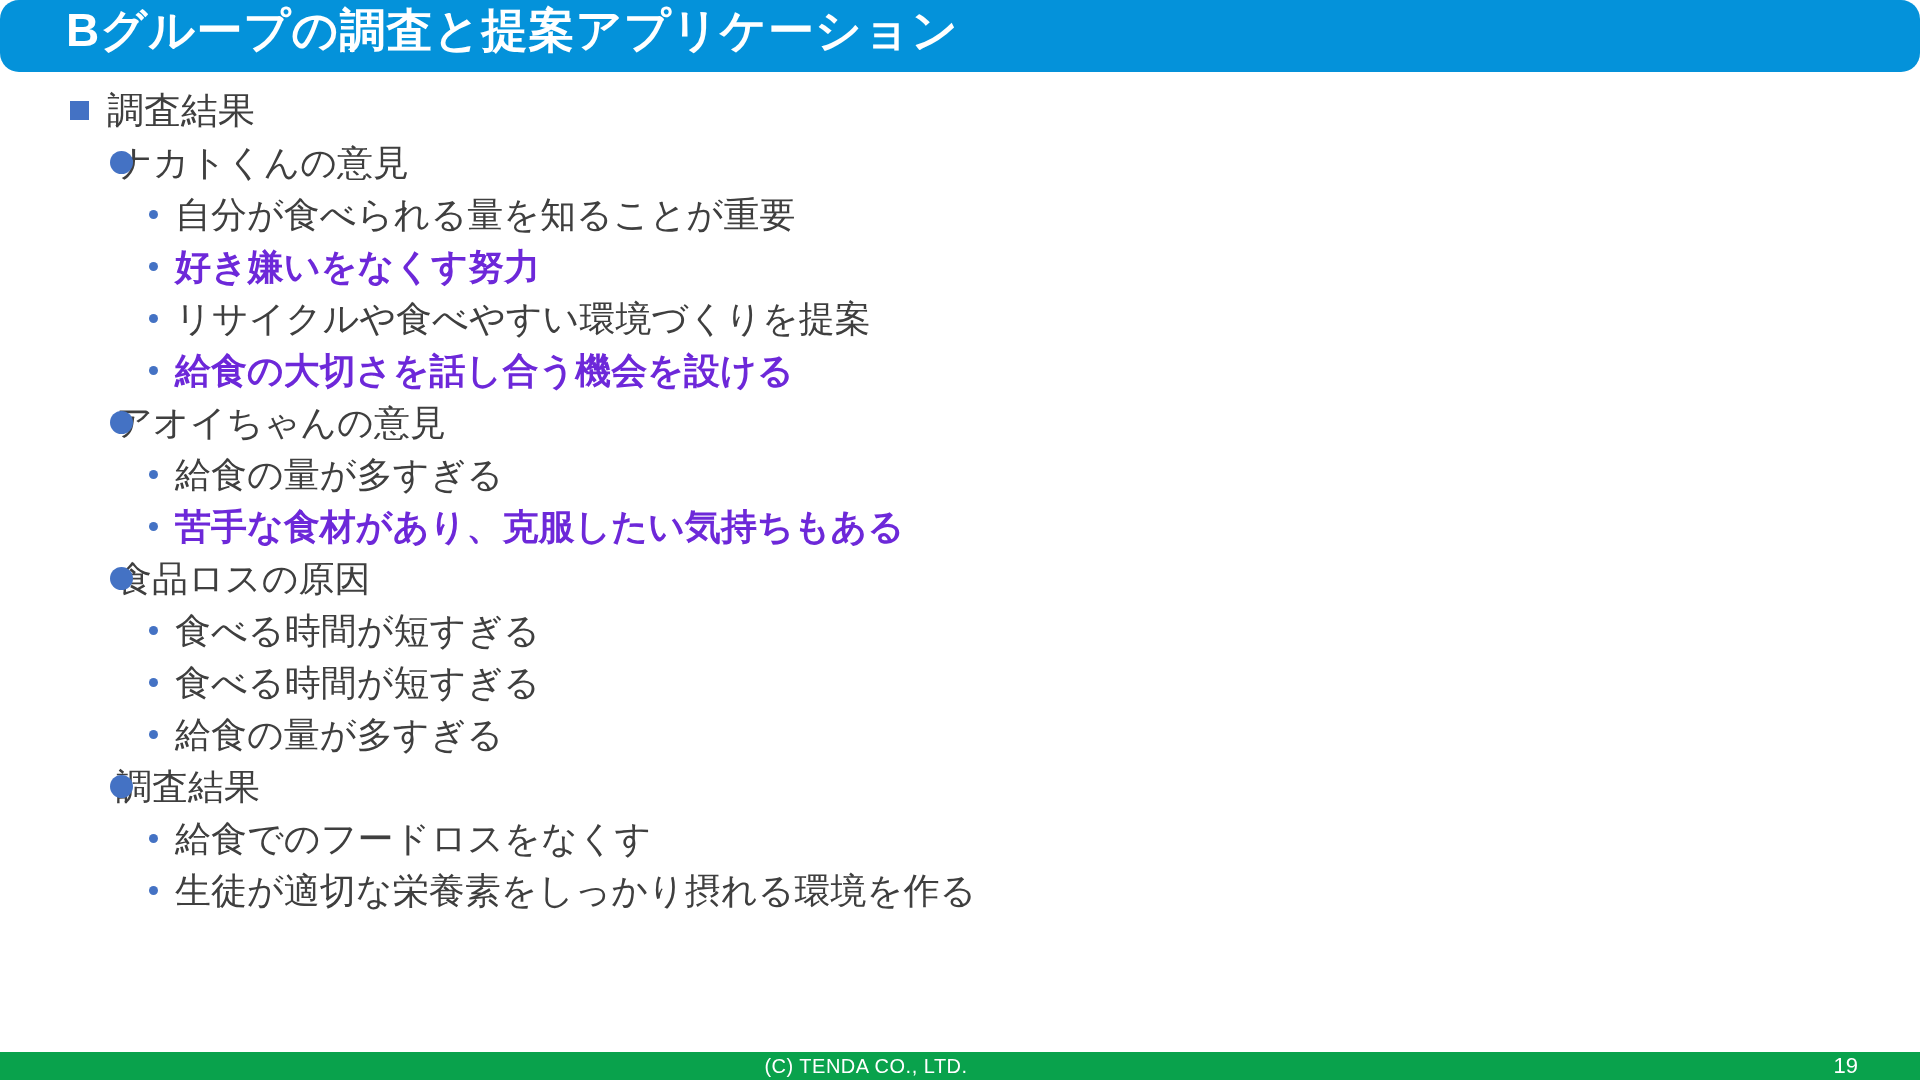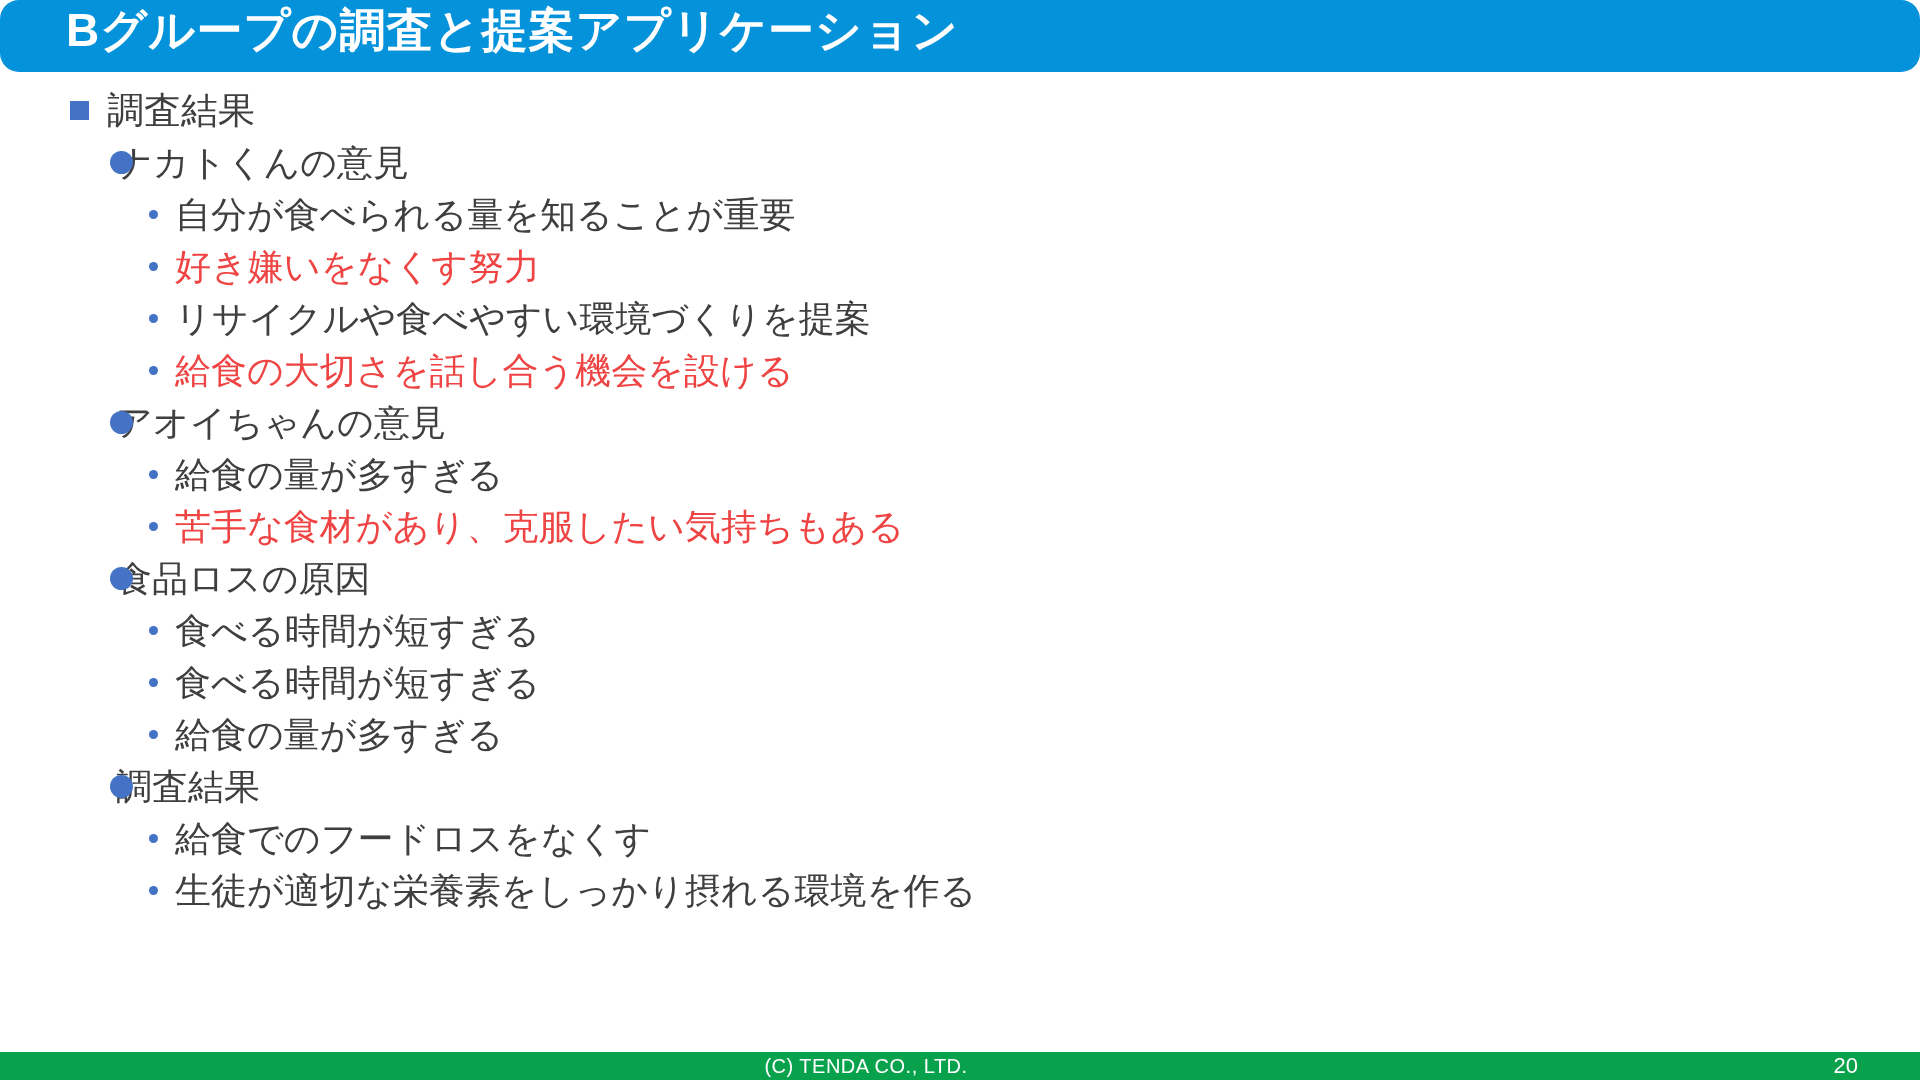--- a/index.html
+++ b/index.html
@@ -49,21 +49,21 @@
     position: relative;
     height: 52px;
     display: flex;
     align-items: center;
     color: var(--text-color);
     white-space: nowrap;
   }
   .row.l1 { padding-left: 107px; font-size: 37px; }
   .row.l2 { padding-left: 116px; font-size: 36px; }
   .row.l3 { padding-left: 175px; font-size: 36px; }
-  .row.bold { font-weight: 400; color: #ef4444; }
+  .row.bold { font-weight: 700; color: #6d28d9; }
 
   .bullet {
     position: absolute;
     background: var(--bullet-blue);
     top: 50%;
   }
   .l1 .bullet { left: 70px;  width: 19px; height: 19px; margin-top: -10px; }
   .l2 .bullet { left: 110px; width: 23px; height: 23px; margin-top: -12px; border-radius: 50%; }
   .l3 .bullet { left: 149px; width: 9px;  height: 9px;  margin-top: -5px;  border-radius: 50%; }
 
@@ -162,14 +162,14 @@
       <span>給食でのフードロスをなくす</span>
     </div>
     <div class="row l3">
       <span class="bullet"></span>
       <span>生徒が適切な栄養素をしっかり摂れる環境を作る</span>
     </div>
   </div>
 
 <div class="footer">
   <span class="copy">(C) TENDA CO., LTD.</span>
-  <span class="page">20</span>
+  <span class="page">19</span>
 </div>
 
 </body></html>

